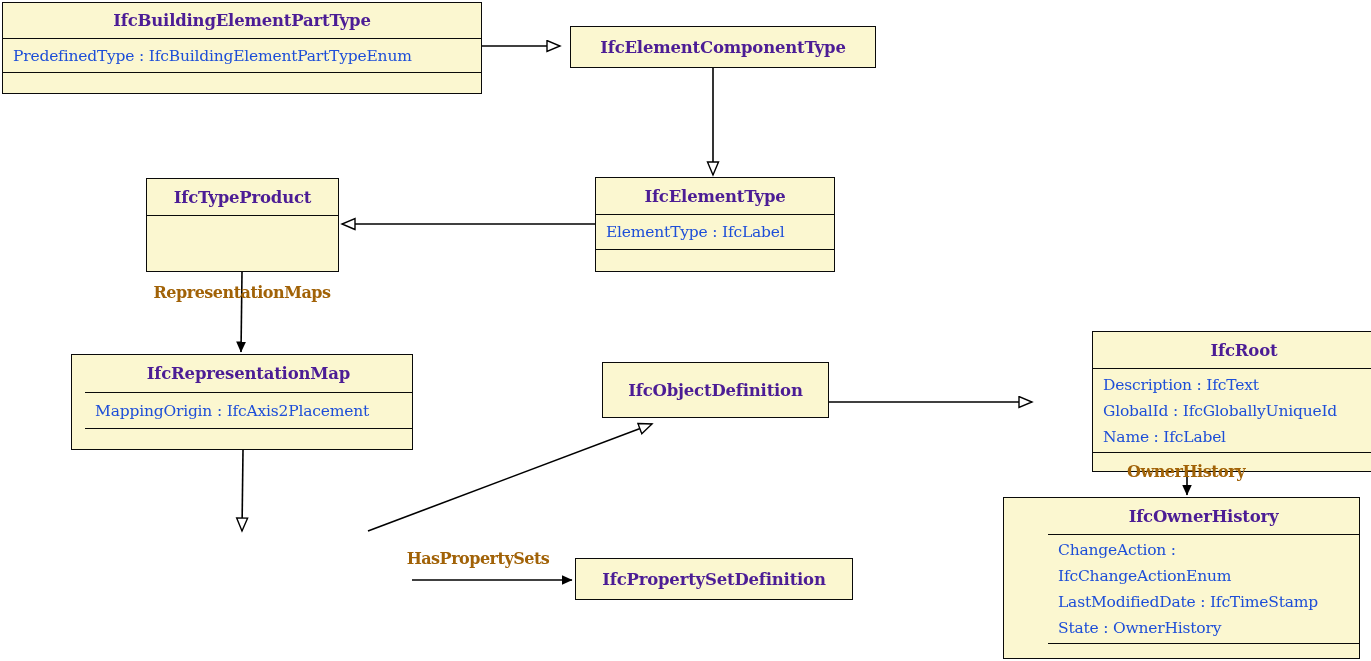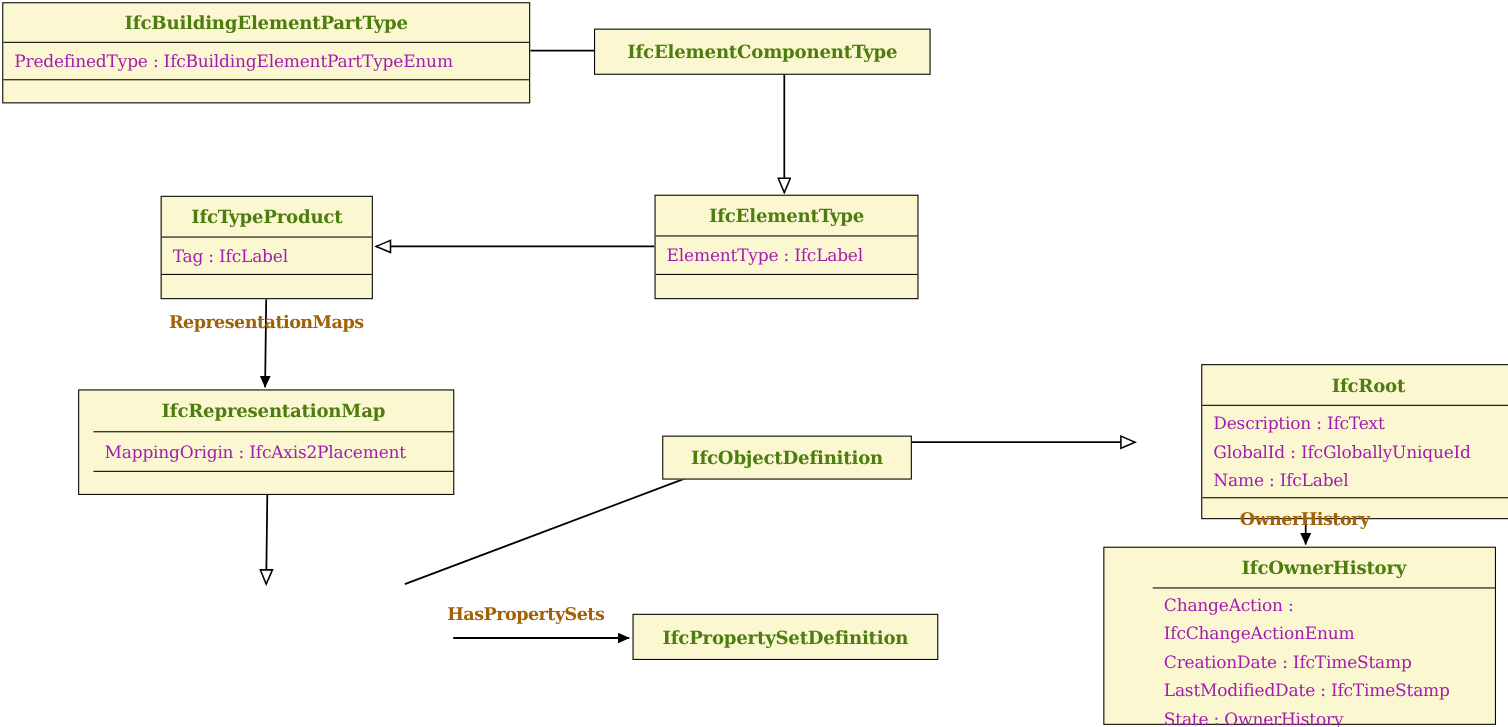--- a/index.html
+++ b/index.html
@@ -18,31 +18,31 @@
     border:1.5px solid #0a0a0a;
     display:flex;
     flex-direction:column;
     z-index:2;
   }
   .uml-class .hd{
     display:flex;align-items:center;justify-content:center;
     font-weight:bold;
     font-size:16.5px;
     letter-spacing:-0.2px;
-    color:#4d7c0f;
+    color:#4c1d95;
     flex:0 0 auto;
   }
   .uml-class.single .hd{flex:1 1 auto;}
   .uml-class .at{
     border-top:1.2px solid #0a0a0a;
     flex:1 1 auto;
     display:flex;flex-direction:column;justify-content:center;
     padding:2px 10px;
     font-size:15.5px;
-    color:#a21caf;
+    color:#1d4ed8;
     line-height:26px;
     letter-spacing:-0.2px;
   }
   .uml-class .mt{
     border-top:1.2px solid #0a0a0a;
     flex:0 0 auto;
   }
   .edge-label{
     position:absolute;
     z-index:3;
@@ -89,49 +89,46 @@
   </svg>
 
   <div class="uml-class" style="left:2px;top:2px;width:480px;height:92px;">
     <div class="hd" style="height:35px">IfcBuildingElementPartType</div>
     <div class="at">
       <div>PredefinedType : IfcBuildingElementPartTypeEnum</div>
     </div>
     <div class="mt" style="height:20px"></div>
   </div>
 
-  <div class="uml-class single" style="left:540px;top:26px;width:306px;height:42px;">
+  <div class="uml-class single" style="left:570px;top:26px;width:306px;height:42px;">
     <div class="hd">IfcElementComponentType</div>
   </div>
 
   <div class="uml-class" style="left:146px;top:178px;width:193px;height:94px;">
     <div class="hd" style="height:36px">IfcTypeProduct</div>
-    <div class="at">
-      <div>Tag : IfcLabel</div>
-    </div>
     <div class="mt" style="height:21px"></div>
   </div>
 
   <div class="uml-class" style="left:595px;top:177px;width:240px;height:95px;justify-content:space-between;">
     <div class="hd" style="height:36px">IfcElementType</div>
     <div class="at">
       <div>ElementType : IfcLabel</div>
     </div>
     <div class="mt" style="height:21px"></div>
   </div>
 
   <div class="uml-class" style="left:71px;top:354px;width:342px;height:96px;padding-left:13px;">
     <div class="hd" style="height:37px">IfcRepresentationMap</div>
     <div class="at">
       <div>MappingOrigin : IfcAxis2Placement</div>
     </div>
     <div class="mt" style="height:20px"></div>
   </div>
 
-  <div class="uml-class single" style="left:602px;top:396px;width:227px;height:40px;">
+  <div class="uml-class single" style="left:602px;top:362px;width:227px;height:56px;">
     <div class="hd">IfcObjectDefinition</div>
   </div>
 
   <div class="uml-class" style="left:1092px;top:331px;width:304px;height:141px;">
     <div class="hd" style="height:36px">IfcRoot</div>
     <div class="at">
       <div>Description : IfcText</div>
       <div>GlobalId : IfcGloballyUniqueId</div>
       <div>Name : IfcLabel</div>
     </div>
@@ -140,21 +137,20 @@
 
 
   <div class="uml-class single" style="left:575px;top:558px;width:278px;height:42px;justify-content:flex-end;">
     <div class="hd">IfcPropertySetDefinition</div>
   </div>
 
   <div class="uml-class" style="left:1003px;top:497px;width:357px;height:162px;padding-left:44px;">
     <div class="hd" style="height:36px">IfcOwnerHistory</div>
     <div class="at">
       <div>ChangeAction : IfcChangeActionEnum</div>
-      <div>CreationDate : IfcTimeStamp</div>
       <div>LastModifiedDate : IfcTimeStamp</div>
       <div>State : OwnerHistory</div>
     </div>
     <div class="mt" style="height:16px"></div>
   </div>
 
   <div class="edge-label" style="left:242px;top:283px;">RepresentationMaps</div>
   <div class="edge-label" style="left:1186px;top:462px;">OwnerHistory</div>
   <div class="edge-label" style="left:478px;top:549px;">HasPropertySets</div>
 

